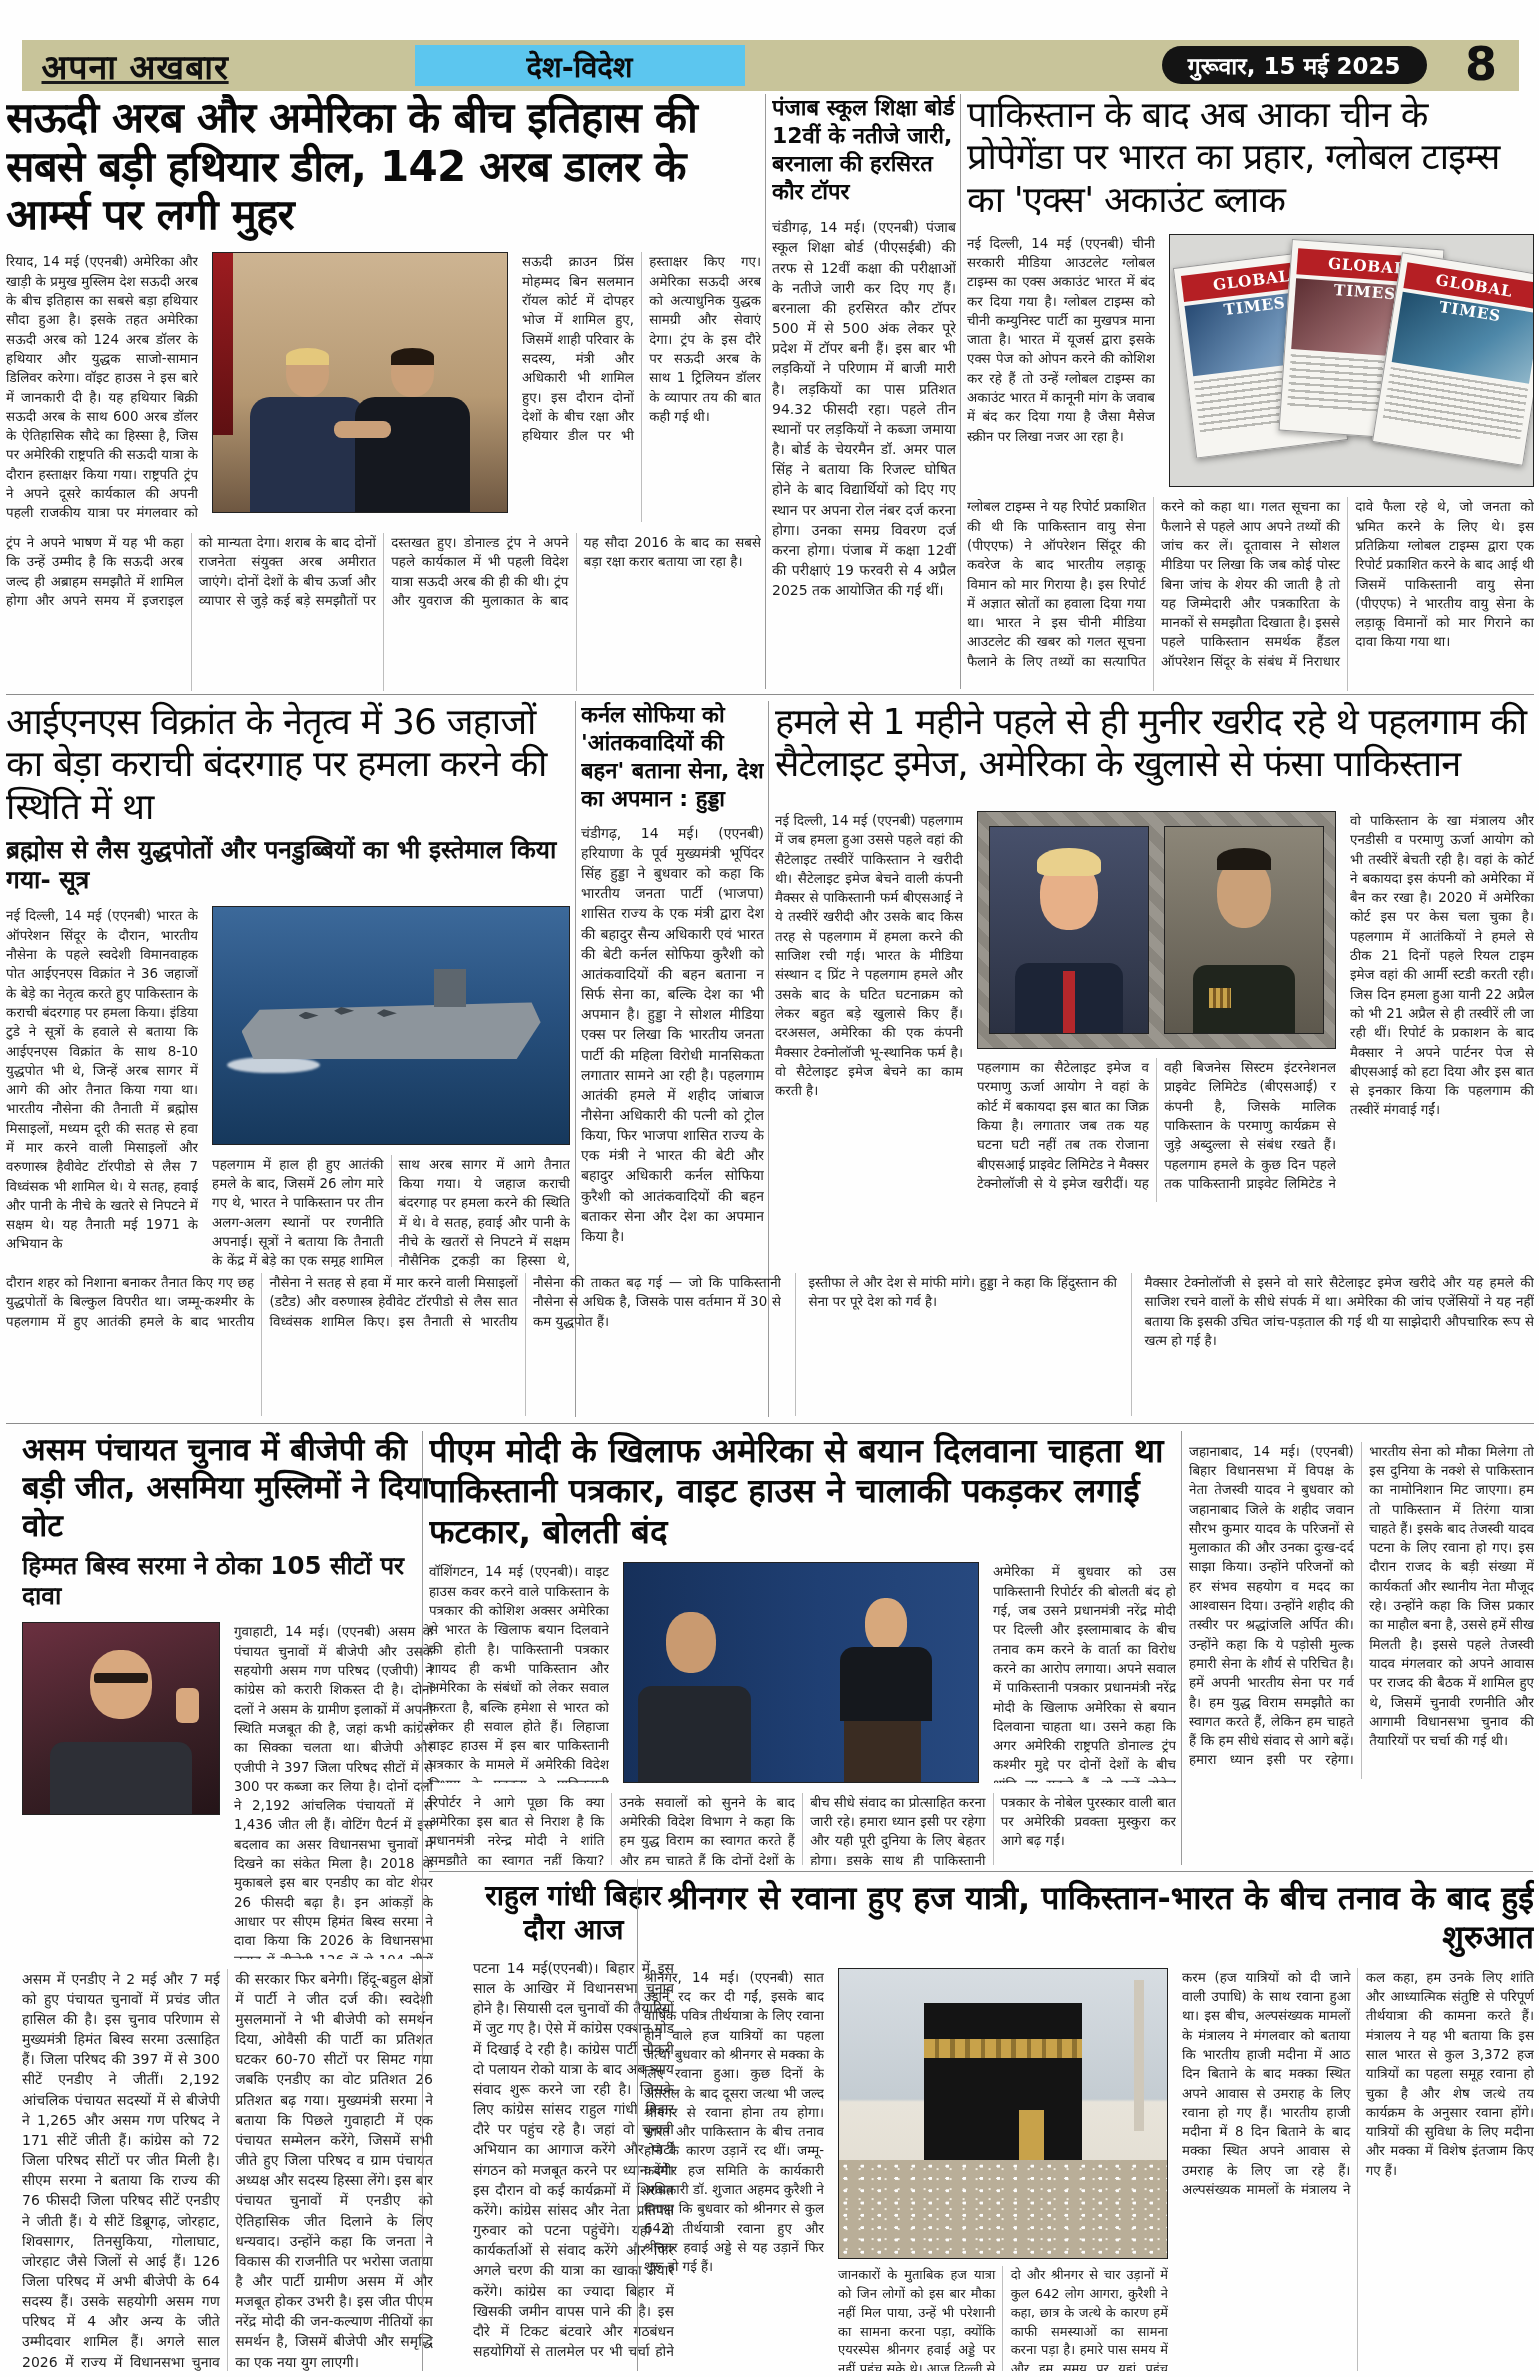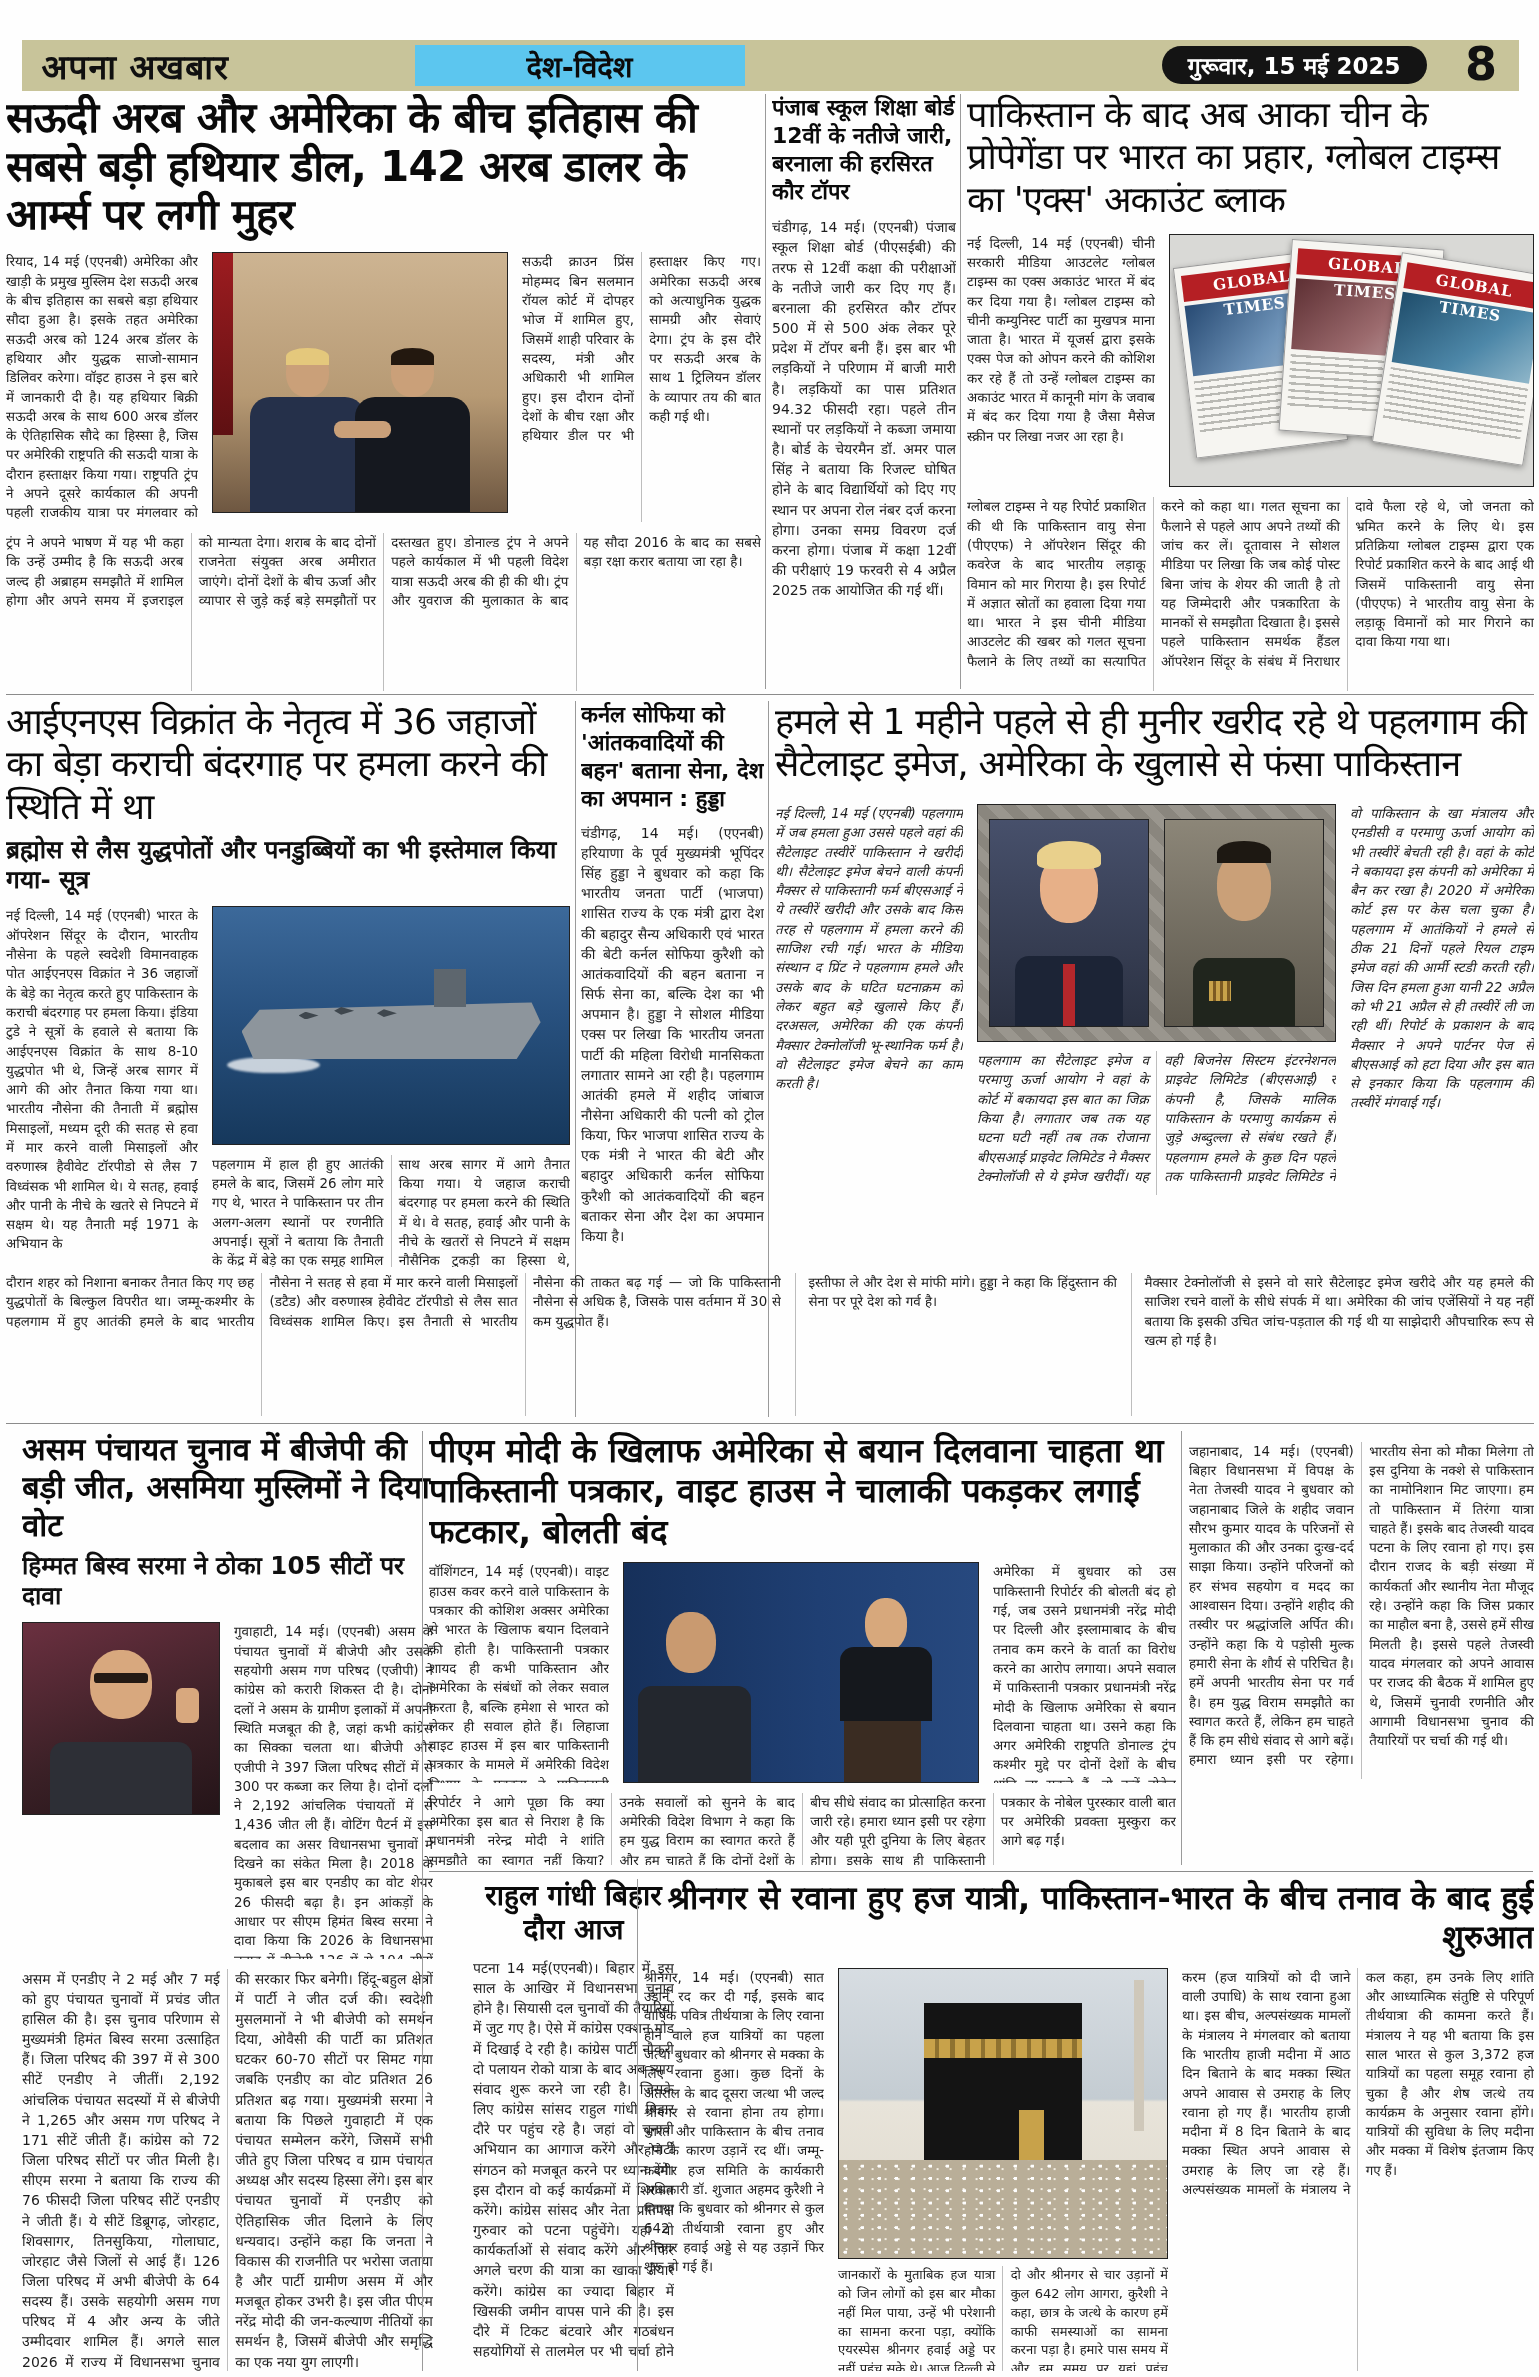--- a/index.html
+++ b/index.html
@@ -69,21 +69,21 @@
   .minaret { position:absolute; right:7%; top:4%; width:3%; height:52%; background:#cfc8ba; }
   .crowd { position:absolute; left:0; bottom:0; width:100%; height:34%;
            background:radial-gradient(circle 3.1px at 6.1px 6.1px, #ffffff 55%, transparent 60%) 0 0/17px 12.3px,
                       radial-gradient(circle 2.3px at 3.1px 3.1px, #f3efe4 55%, transparent 60%) 4.6px 6.1px/13px 10px, #b9ae98; }
 </style>
 </head>
 <body>
 
 <div id="paper">
 
-  <div class="masthead" style="background:#c8c49a;">
+  <div class="masthead" style="background:#c8c49a;text-decoration:underline;">
     <div class="paper-name">अपना अखबार</div>
     <div class="section-box" style="background:#5cc6ef;">देश-विदेश</div>
     <div class="date-pill" style="background:#141414;">गुरूवार, 15 मई 2025</div>
     <div class="page-num">8</div>
   </div>
 
   <div class="story" style="left:6.1px; top:94px; width:755px; height:597px;">
     <div class="hl-xl">सऊदी अरब और अमेरिका के बीच इतिहास की सबसे बड़ी हथियार डील, 142 अरब डालर के आर्म्स पर लगी मुहर</div>
     <div class="row" style="margin-top:12.3px;">
       <div class="body-txt" style="width:192px; height:270px;">रियाद, 14 मई (एएनबी) अमेरिका और खाड़ी के प्रमुख मुस्लिम देश सऊदी अरब के बीच इतिहास का सबसे बड़ा हथियार सौदा हुआ है। इसके तहत अमेरिका सऊदी अरब को 124 अरब डॉलर के हथियार और युद्धक साजो-सामान डिलिवर करेगा। वॉइट हाउस ने इस बारे में जानकारी दी है। यह हथियार बिक्री सऊदी अरब के साथ 600 अरब डॉलर के ऐतिहासिक सौदे का हिस्सा है, जिस पर अमेरिकी राष्ट्रपति की सऊदी यात्रा के दौरान हस्ताक्षर किया गया। राष्ट्रपति ट्रंप ने अपने दूसरे कार्यकाल की अपनी पहली राजकीय यात्रा पर मंगलवार को सऊदी अरब पहुंचकर शाही परिवार से मुलाकात की। ट्रंप ने कहा कि ईरान के साथ परमाणु हथियार बनाने से रोकने के लिए जरूरी समझौता होगा, नहीं तो उसके पास कोई विकल्प नहीं होगा।</div>
@@ -165,21 +165,21 @@
 
   <div class="story" style="left:581px; top:701px; width:183px; height:566px;">
     <div class="hl-sm">कर्नल सोफिया को 'आंतकवादियों की बहन' बताना सेना, देश का अपमान : हुड्डा</div>
     <div class="body-txt" style="margin-top:9.2px; height:457px; font-size:14px;">चंडीगढ़, 14 मई। (एएनबी) हरियाणा के पूर्व मुख्यमंत्री भूपिंदर सिंह हुड्डा ने बुधवार को कहा कि भारतीय जनता पार्टी (भाजपा) शासित राज्य के एक मंत्री द्वारा देश की बहादुर सैन्य अधिकारी एवं भारत की बेटी कर्नल सोफिया कुरैशी को आतंकवादियों की बहन बताना न सिर्फ सेना का, बल्कि देश का भी अपमान है। हुड्डा ने सोशल मीडिया एक्स पर लिखा कि भारतीय जनता पार्टी की महिला विरोधी मानसिकता लगातार सामने आ रही है। पहलगाम आतंकी हमले में शहीद जांबाज नौसेना अधिकारी की पत्नी को ट्रोल किया, फिर भाजपा शासित राज्य के एक मंत्री ने भारत की बेटी और बहादुर अधिकारी कर्नल सोफिया कुरैशी को आतंकवादियों की बहन बताकर सेना और देश का अपमान किया है।</div>
   </div>
 
   <div class="vrule" style="left:768px; top:701px; height:716px;"></div>
 
   <div class="story" style="left:775px; top:701px; width:759px; height:566px;">
     <div class="hl-lg">हमले से 1 महीने पहले से ही मुनीर खरीद रहे थे पहलगाम की सैटेलाइट इमेज, अमेरिका के खुलासे से फंसा पाकिस्तान</div>
-    <div class="row" style="margin-top:18px;font-style:italic;">
+    <div class="row" style="margin-top:25px;">
       <div class="body-txt" style="width:188px; height:393px;">नई दिल्ली, 14 मई (एएनबी) पहलगाम में जब हमला हुआ उससे पहले वहां की सैटेलाइट तस्वीरें पाकिस्तान ने खरीदी थी। सैटेलाइट इमेज बेचने वाली कंपनी मैक्सर से पाकिस्तानी फर्म बीएसआई ने ये तस्वीरें खरीदी और उसके बाद किस तरह से पहलगाम में हमला करने की साजिश रची गई। भारत के मीडिया संस्थान द प्रिंट ने पहलगाम हमले और उसके बाद के घटित घटनाक्रम को लेकर बहुत बड़े खुलासे किए हैं। दरअसल, अमेरिका की एक कंपनी मैक्सार टेक्नोलॉजी भू-स्थानिक फर्म है। वो सैटेलाइट इमेज बेचने का काम करती है।</div>
       <div style="flex:1;">
         <div class="photo ph-sat" style="width:100%; height:238px;">
           <div class="portrait" style="left:3%; width:45%; background:linear-gradient(180deg,#47506b,#2b3142);">
             <div class="person-head" style="left:32%; top:16%; width:36%; height:34%; background:#e7b088;"></div>
             <div style="position:absolute; left:30%; top:10%; width:40%; height:14%; background:#e9d08c; border-radius:50% 50% 20% 20%;"></div>
             <div class="person-body" style="left:16%; bottom:0; width:68%; height:34%; background:#1c2436;"></div>
             <div style="position:absolute; left:46%; bottom:0; width:8%; height:30%; background:#b5272b;"></div>
           </div>
           <div class="portrait" style="right:3%; width:45%; background:linear-gradient(180deg,#8c8678,#5d584d);">

